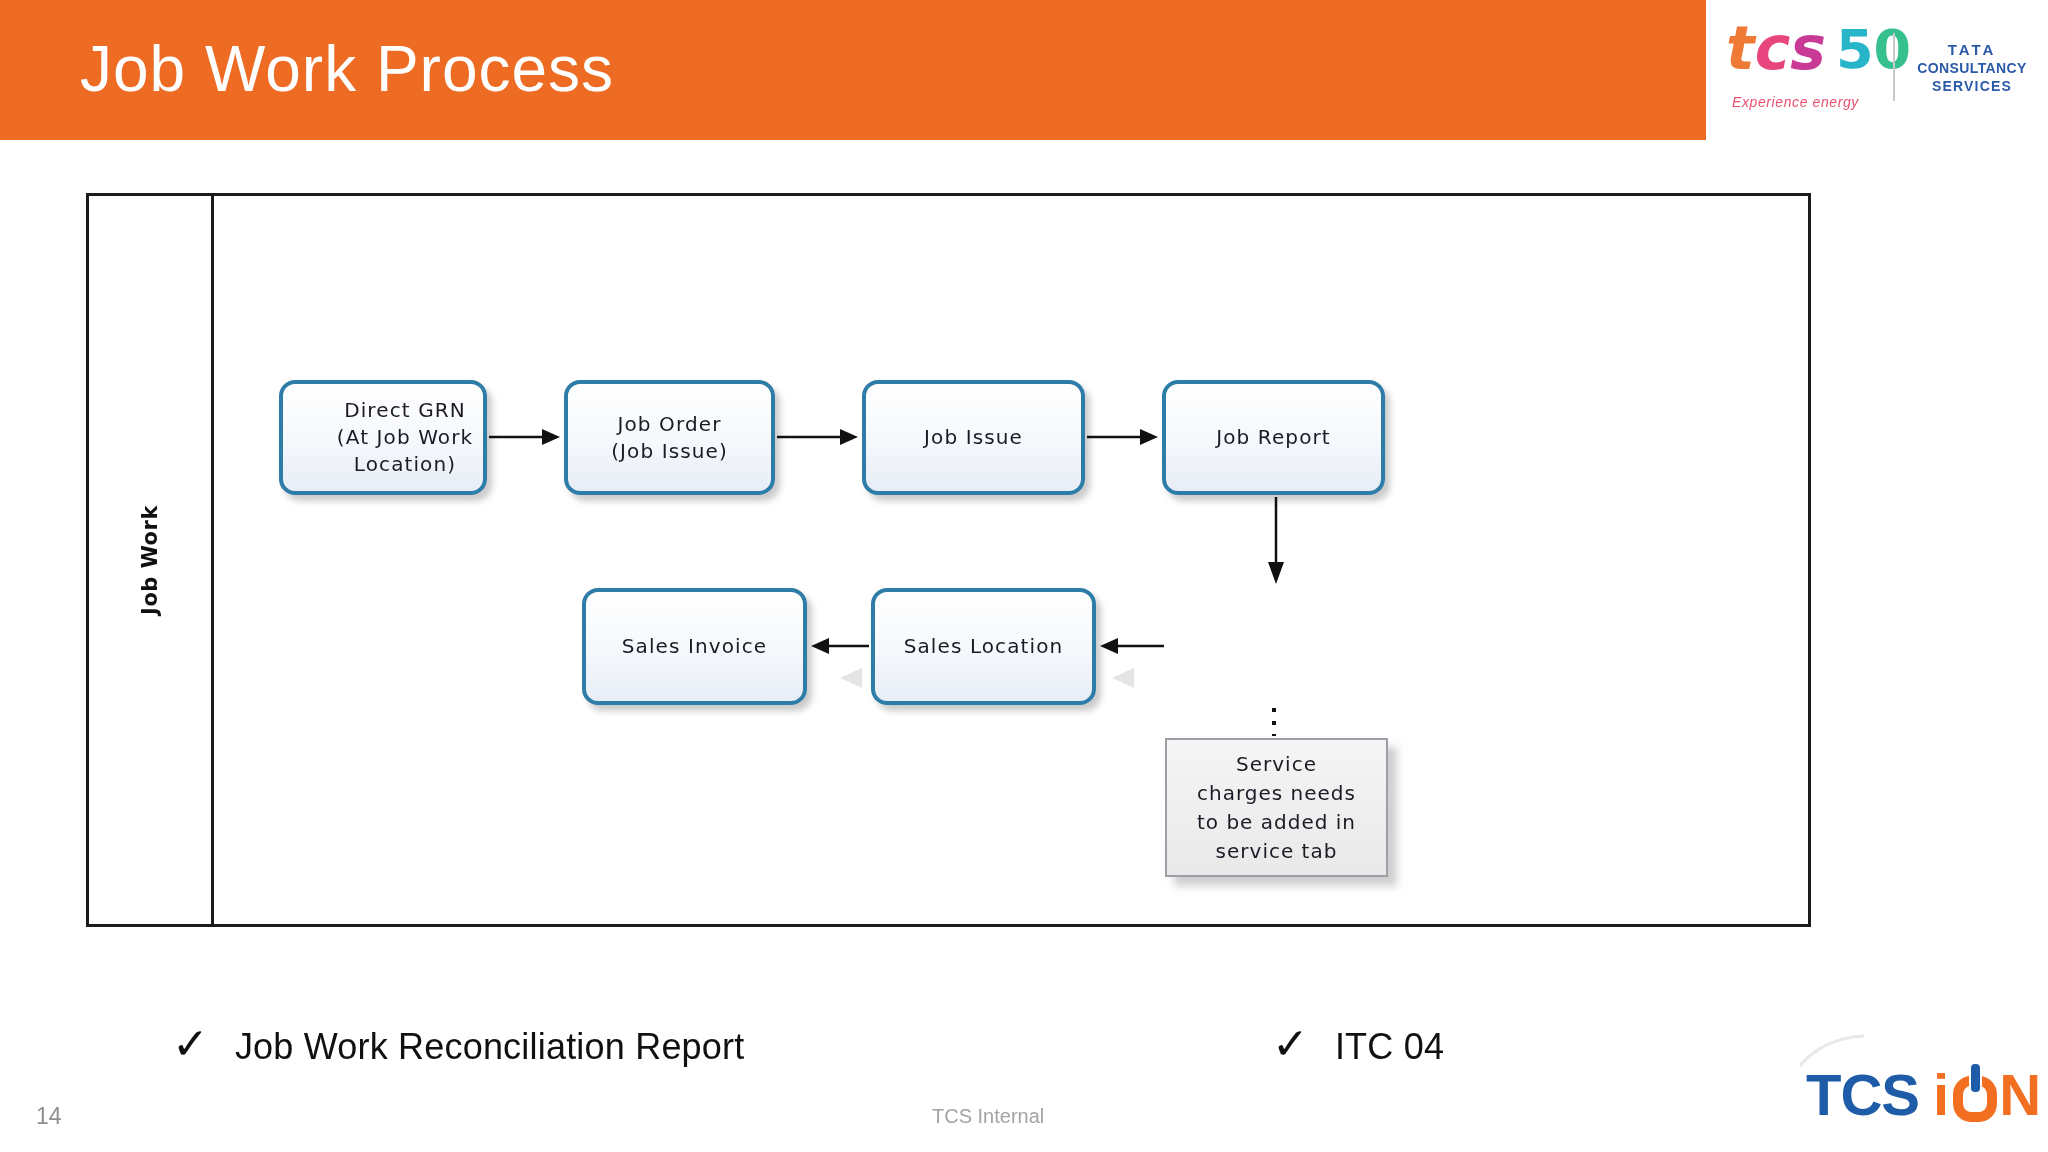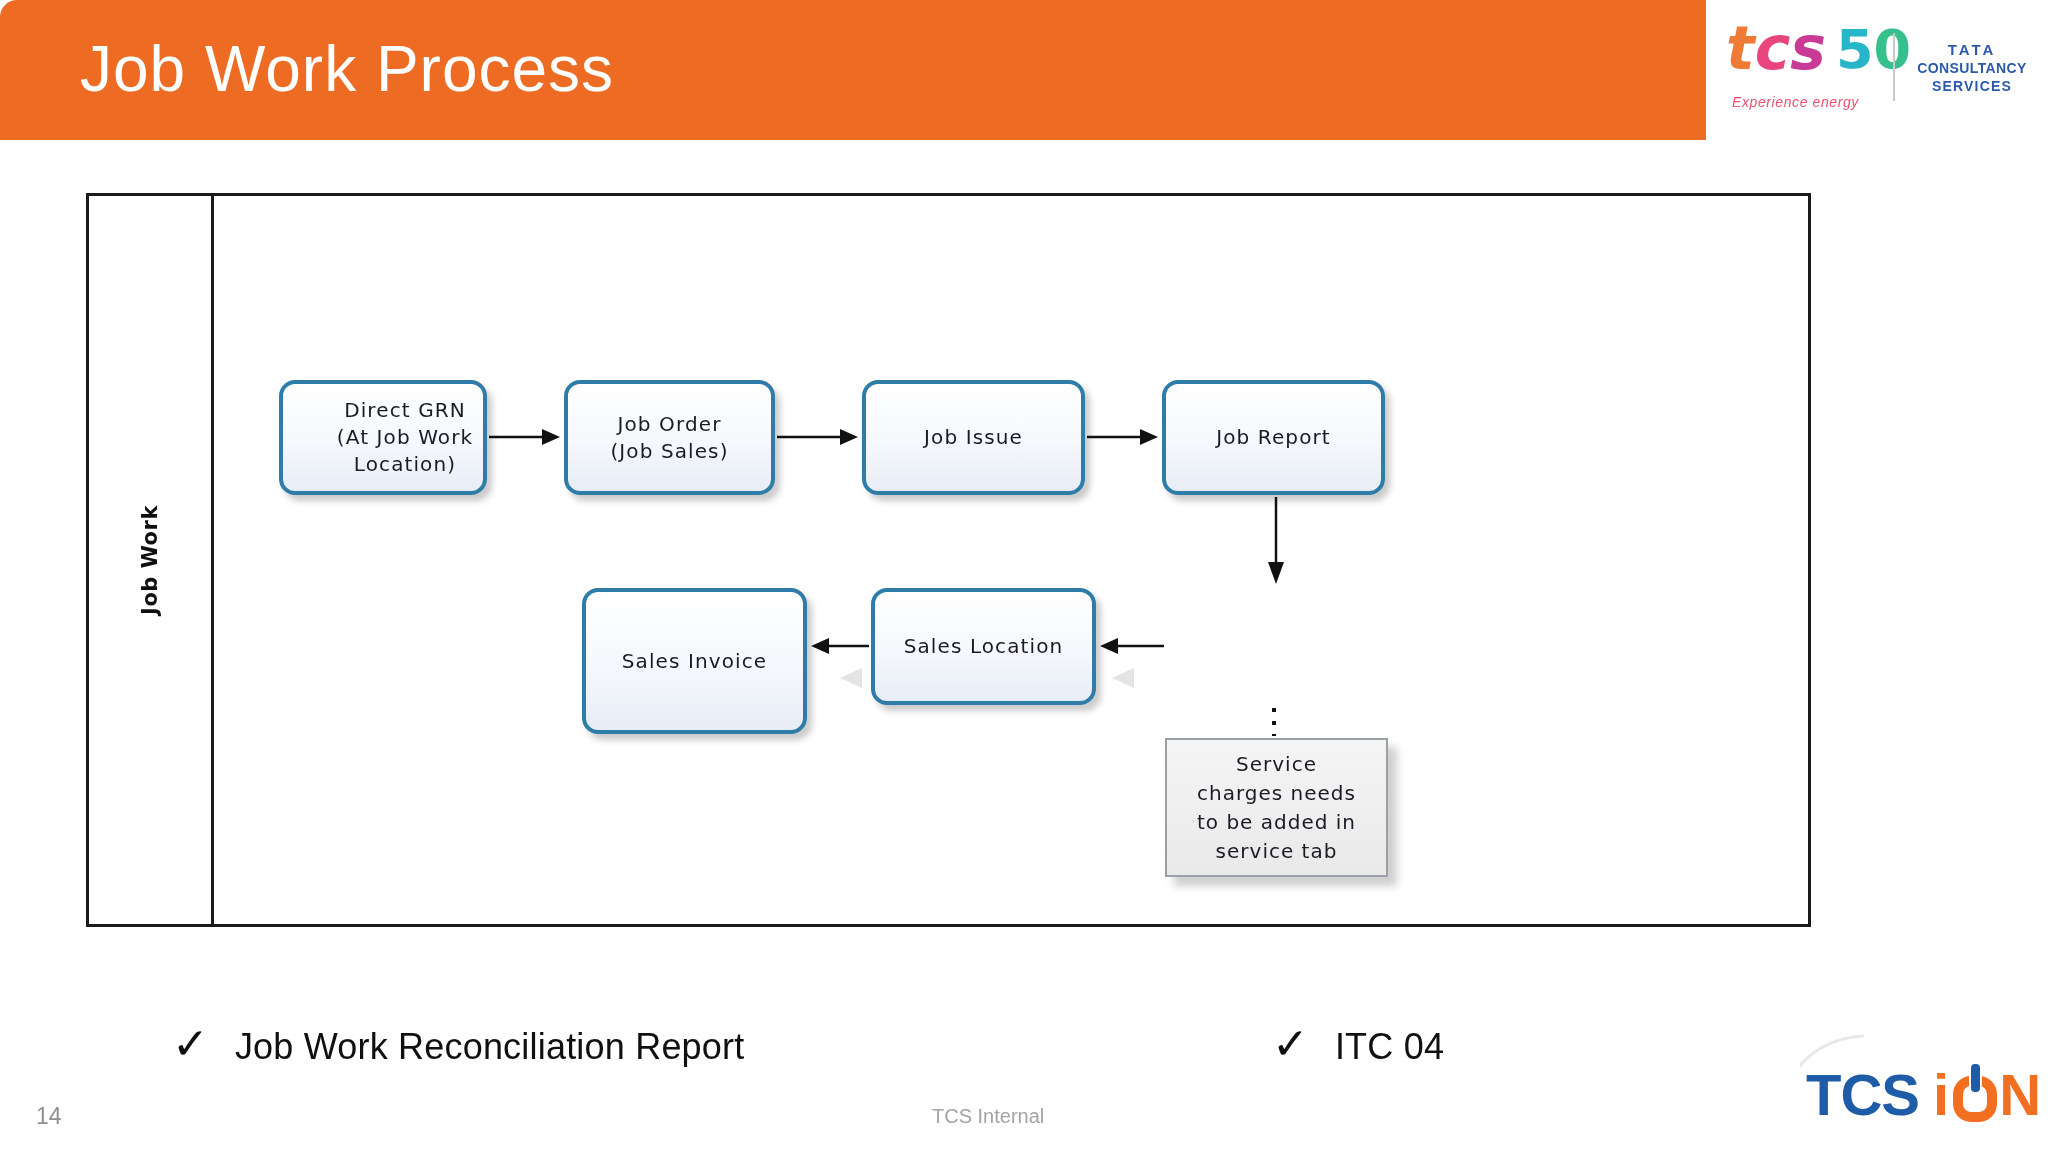--- a/index.html
+++ b/index.html
@@ -1,17 +1,17 @@
 <!DOCTYPE html>
 <html><head>
 <meta charset="utf-8">
 <style>
   html,body{margin:0;padding:0;background:#fff;}
   .slide{position:relative;width:2048px;height:1152px;background:#ffffff;overflow:hidden;
-         font-family:"Liberation Sans",sans-serif;border-radius:17px;}
+         font-family:"Liberation Sans",sans-serif;}
 
   
   .header-bar{position:absolute;left:0;top:0;width:1706px;height:140px;background:#ED6B23;}
   .header-title{position:absolute;left:80px;top:0;height:140px;line-height:138px;
                 font-size:64px;font-weight:300;color:#ffffff;letter-spacing:1px;}
 
   
   .brand-panel{position:absolute;left:1706px;top:0;width:342px;height:140px;background:#ffffff;}
   .tcs50{position:absolute;left:20px;top:16px;display:flex;align-items:flex-end;}
   .tcs50-word{font-family:"DejaVu Sans",sans-serif;font-style:italic;font-weight:700;font-size:60px;line-height:64px;}
@@ -100,30 +100,30 @@
     </div>
     <div class="lane-divider"></div>
 
     <div class="fc-box" style="left:190px;top:184px;width:208px;height:115px;padding-left:44px;">
       <span>Direct GRN</span>
       <span>(At Job Work</span>
       <span>Location)</span>
     </div>
     <div class="fc-box" style="left:475px;top:184px;width:211px;height:115px;">
       <span>Job Order</span>
-      <span>(Job Sales)</span>
+      <span>(Job Issue)</span>
     </div>
     <div class="fc-box" style="left:773px;top:184px;width:223px;height:115px;">
       <span>Job Issue</span>
     </div>
     <div class="fc-box" style="left:1073px;top:184px;width:223px;height:115px;">
       <span>Job Report</span>
     </div>
 
-    <div class="fc-box" style="left:493px;top:392px;width:225px;height:146px;">
+    <div class="fc-box" style="left:493px;top:392px;width:225px;height:117px;">
       <span>Sales Invoice</span>
     </div>
     <div class="fc-box" style="left:782px;top:392px;width:225px;height:117px;">
       <span>Sales Location</span>
     </div>
 
     <div class="note-box" style="left:1076px;top:542px;width:223px;height:139px;">
       <span>Service</span>
       <span>charges needs</span>
       <span>to be added in</span>

